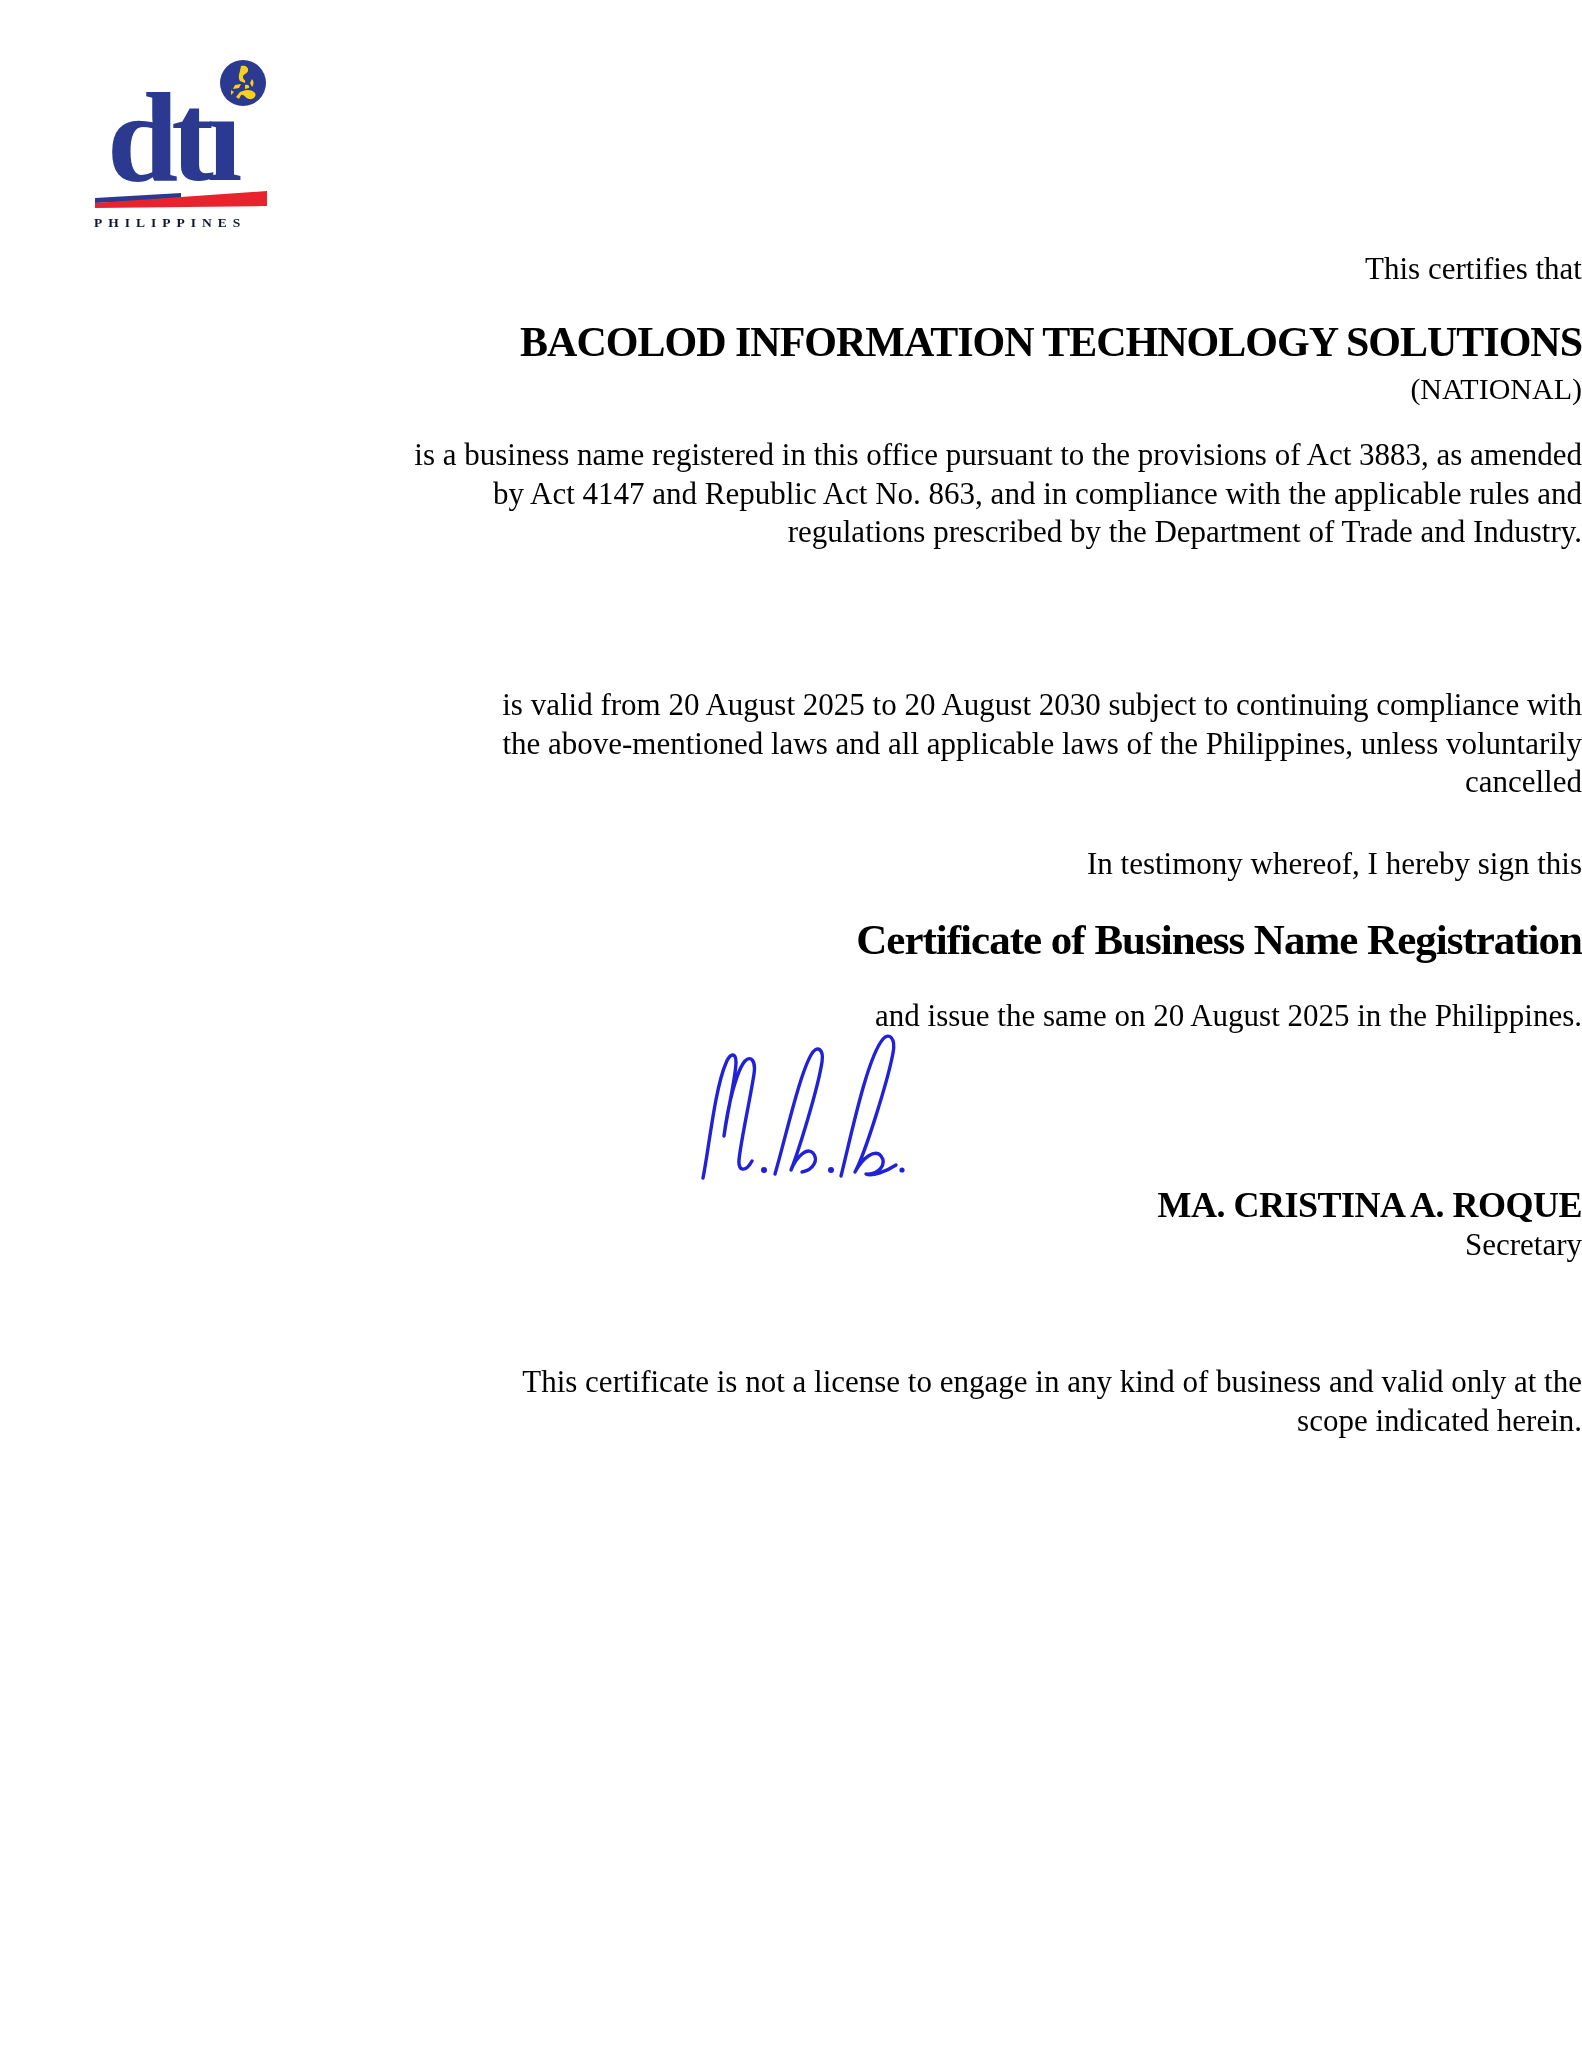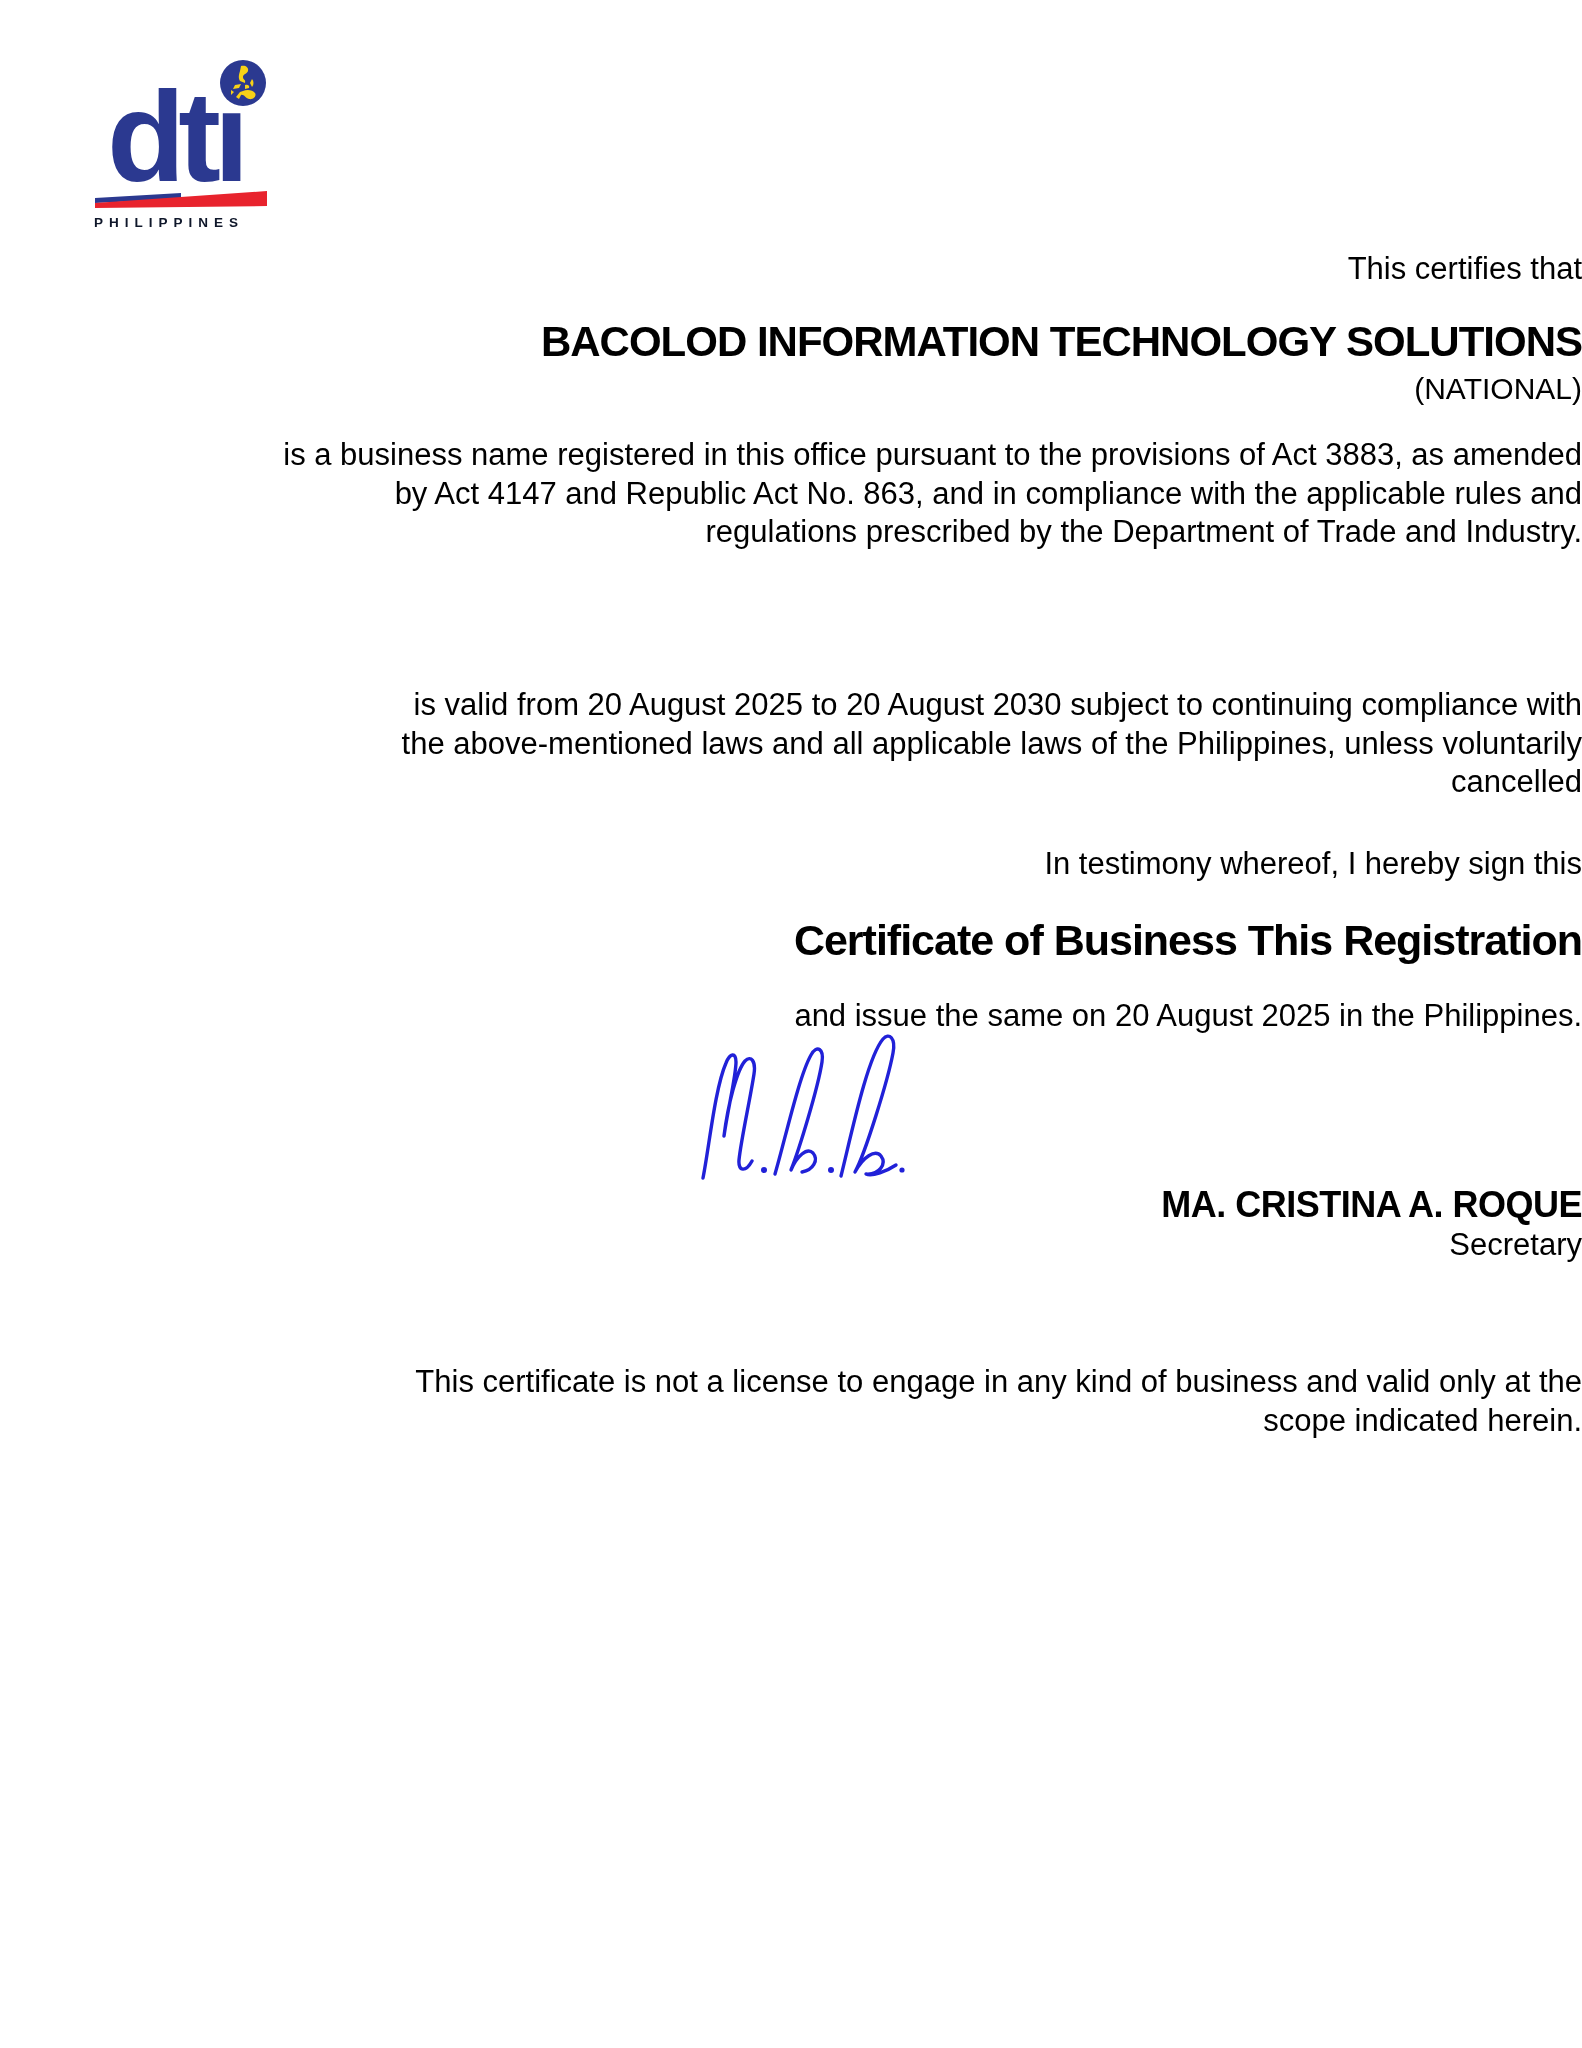--- a/index.html
+++ b/index.html
@@ -1,21 +1,21 @@
 <!DOCTYPE html>
 <html><head>
 <meta charset="utf-8">
 <style>
   html,body{margin:0;padding:0;background:#ffffff;}
   .page{
     position:relative;
     width:1582px;
     height:1772px;
     background:#ffffff;
-    font-family:Liberation Sans, sans-serif;
+    font-family:Liberation Serif, serif;
     color:#000000;
     overflow:hidden;
   }
 
   
   .logo{position:absolute;left:85px;top:45px;width:190px;height:200px;}
   .logo-text{
     position:absolute;left:22px;top:28px;
     font-size:128px;font-weight:bold;line-height:1;
     letter-spacing:-7px;color:#2b3990;
@@ -93,21 +93,21 @@
 
 
   <div class="para validity">
     <div class="bodyline">is valid from 20 August 2025 to 20 August 2030 subject to continuing compliance with</div>
     <div class="bodyline">the above-mentioned laws and all applicable laws of the Philippines, unless voluntarily</div>
     <div class="bodyline">cancelled</div>
   </div>
 
   <div class="line body-text testimony">In testimony whereof, I hereby sign this</div>
 
-  <div class="line h-title cert-title">Certificate of Business This Registration</div>
+  <div class="line h-title cert-title">Certificate of Business Name Registration</div>
 
   <div class="line body-text issue">and issue the same on 20 August 2025 in the Philippines.</div>
 
   <svg class="signature" viewBox="0 0 210 150">
     <g fill="none" stroke="#2121d8" stroke-width="3.4" stroke-linecap="round" stroke-linejoin="round">
       <path d="M 8 148 C 14 118 20 58 31 33 C 35 23 41 22 41 32 C 41 46 33 78 29 106
                C 33 74 42 40 50 31 C 56 25 61 31 59 44 C 55 70 46 110 44 130 C 43 142 51 142 57 131"></path>
       <path d="M 80 144 C 90 110 104 46 116 25 C 122 14 129 19 127 32 C 123 58 104 120 96 140
                C 102 126 112 117 118 123 C 124 130 118 140 107 142"></path>
       <path d="M 146 146 C 156 106 172 28 188 9 C 194 2 201 8 198 23 C 193 50 170 124 160 142

